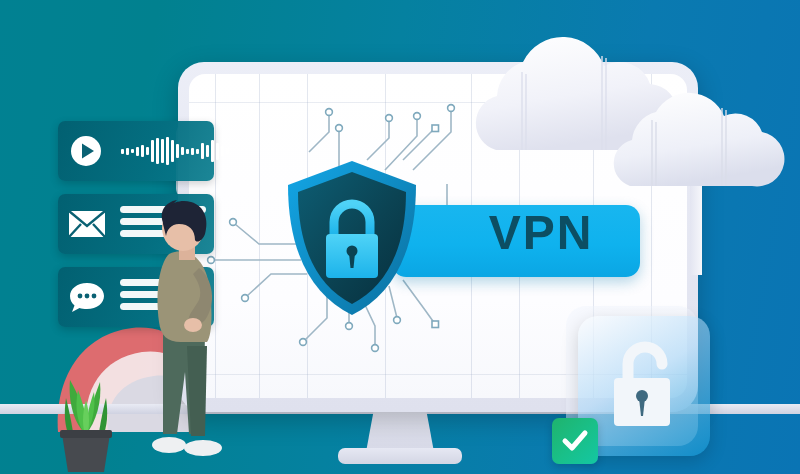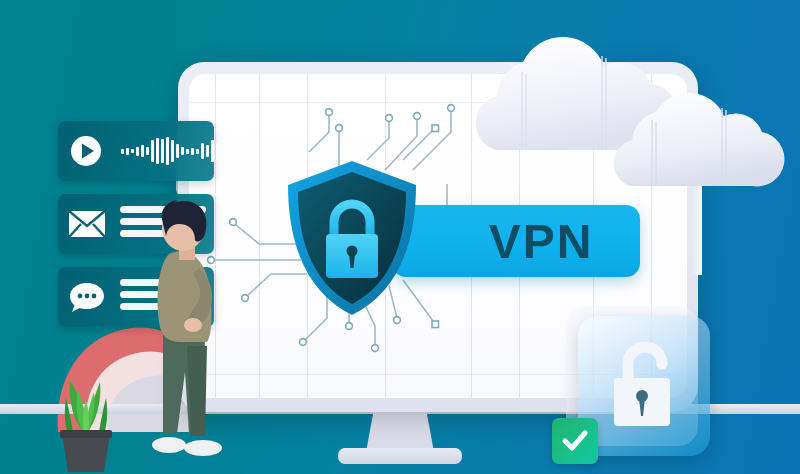--- a/index.html
+++ b/index.html
@@ -38,21 +38,21 @@
   #desk{left:0;top:404px;width:800px;height:10px;background:linear-gradient(180deg,#e9ebf4,#cfd2e1);}
 
   
   #circuit{position:absolute;inset:0;}
   
   #shield-wrap{left:282px;top:158px;width:140px;height:160px;}
   
   #vpn-pill{
     left:392px;top:205px;width:248px;height:72px;border-radius:14px;
     background:linear-gradient(180deg,#18b6ef 0%,#0fb2ee 55%,#0aa6e4 100%);
-    display:flex;align-items:center;justify-content:center;
+    display:flex;align-items:flex-start;justify-content:center;
     box-shadow:0 5px 14px rgba(8,120,170,.30);
   }
   #vpn-text{
     color:#0c4e63;font-size:48px;font-weight:bold;letter-spacing:2px;
     font-family:"Liberation Sans",sans-serif;padding-left:50px;
   }
 
   
   .cloud{position:absolute;}
   #cloud-stem{left:690px;top:165px;width:12px;height:110px;background:linear-gradient(90deg,#e3e5f1,#f6f7fb);}

